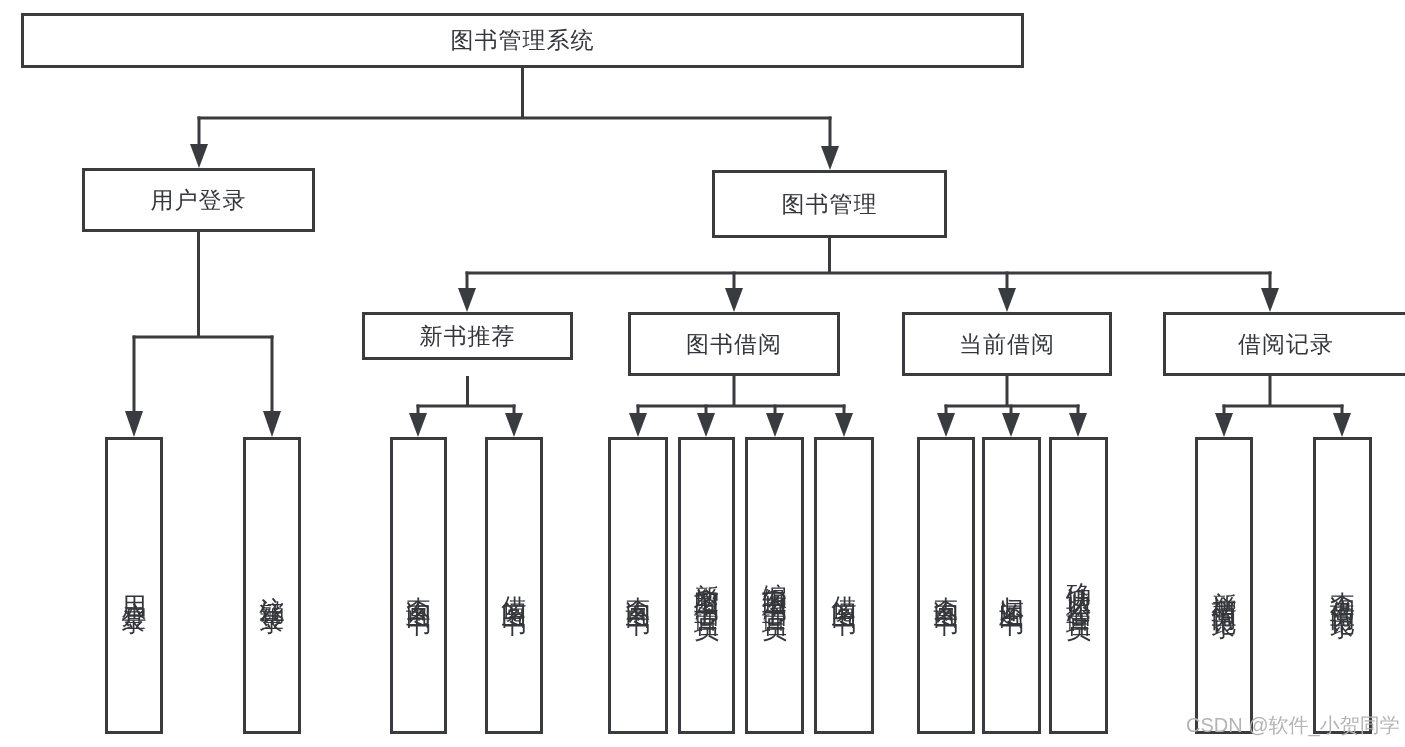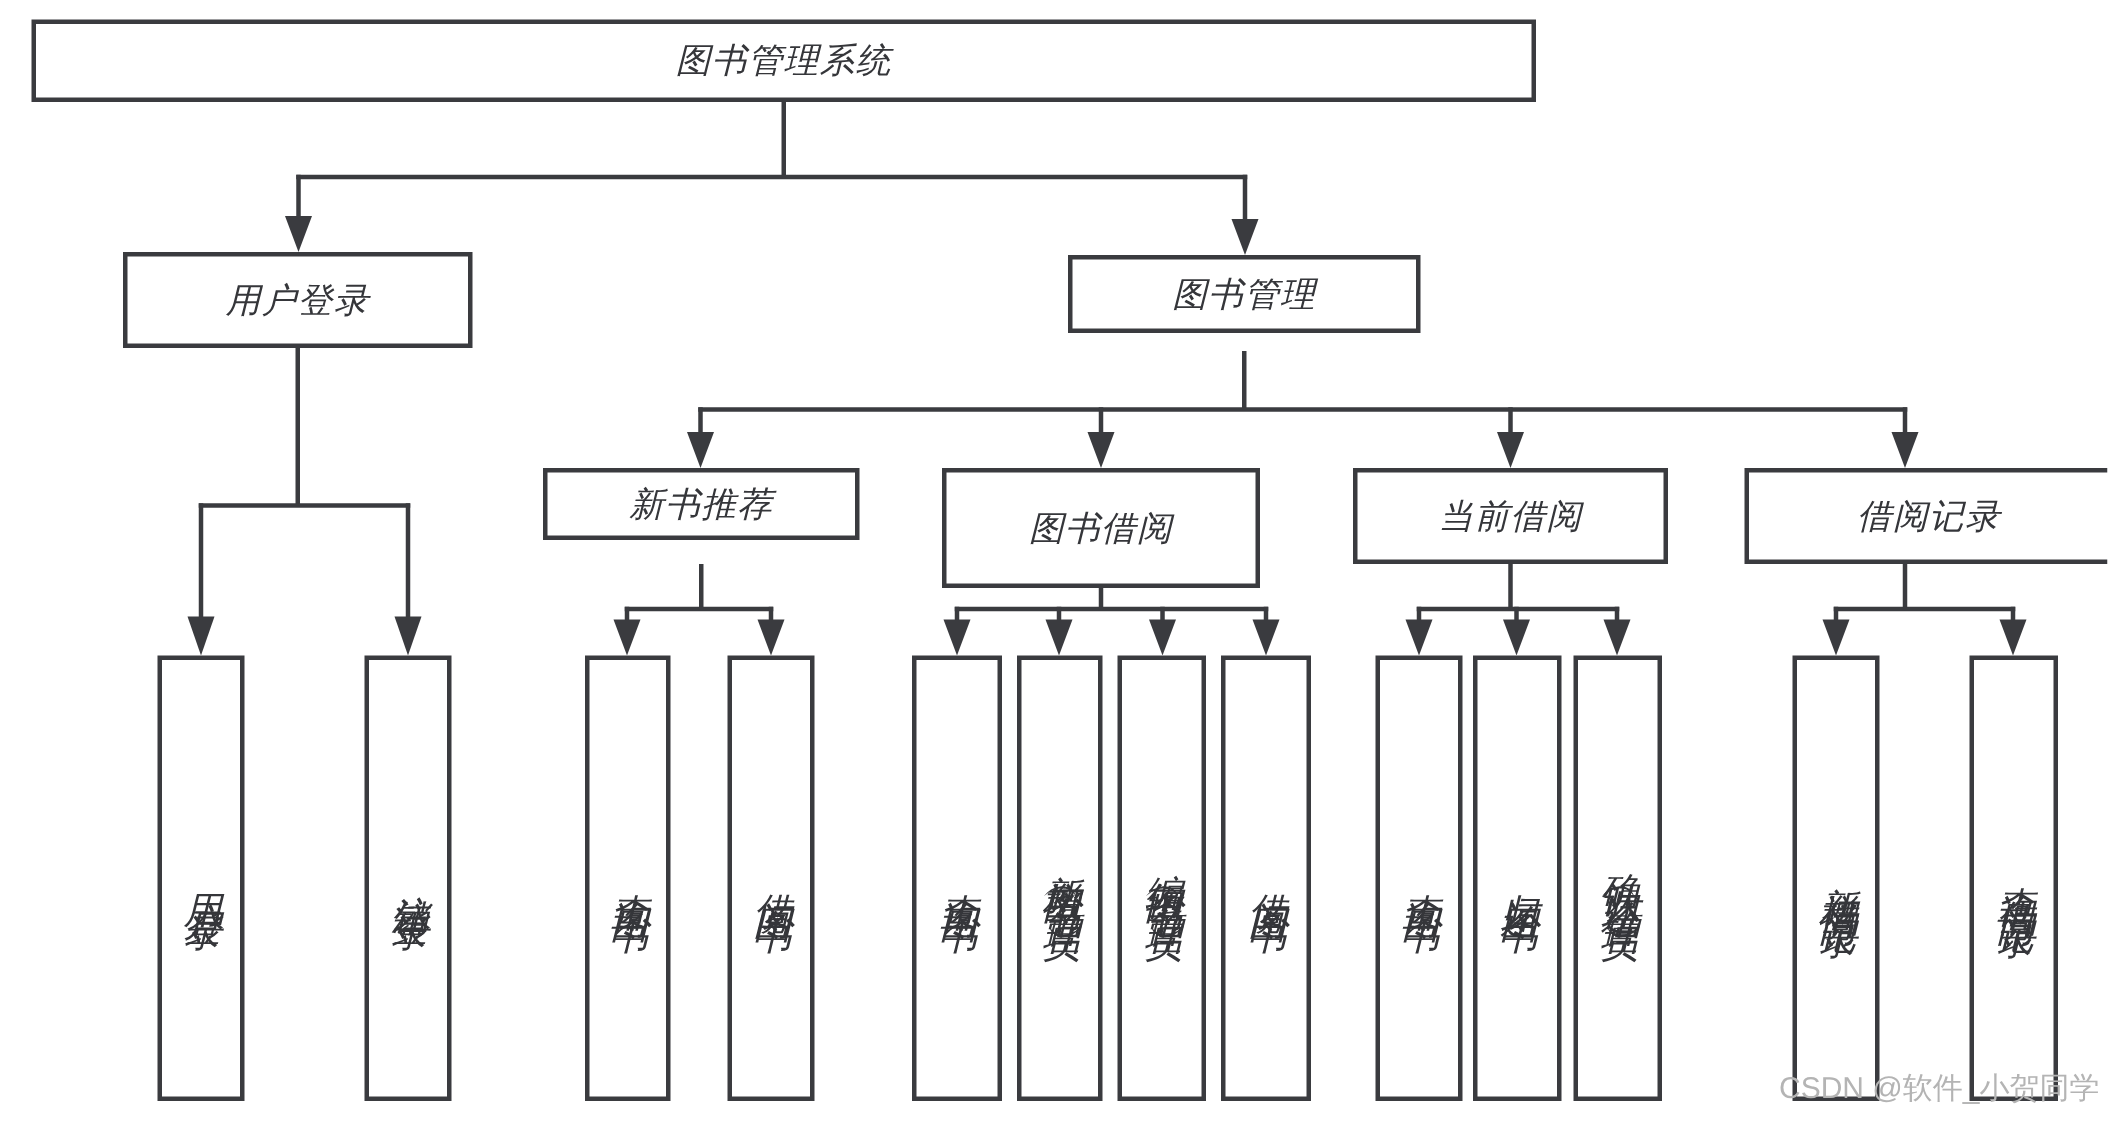--- a/index.html
+++ b/index.html
@@ -14,21 +14,20 @@
   }
   svg.connectors { position: absolute; left: 0; top: 0; }
   .box {
     position: absolute;
     border: 3px solid #3a3b3f;
     background: #ffffff;
     box-sizing: border-box;
     display: flex;
     align-items: center;
     justify-content: center;
-    font-style: italic;
   }
   .h-box { font-size: 23px; letter-spacing: 1px; }
   .v-box .vtext {
     writing-mode: vertical-rl;
     text-orientation: mixed;
     font-size: 25px;
     line-height: 1;
     letter-spacing: 5px;
   }
   .watermark {
@@ -112,28 +111,28 @@
     </g>
   </svg>
 
   <div class="box h-box" style="left:21px; top:13px; width:1003px; height:55px;">
     <span>图书管理系统</span>
   </div>
 
   <div class="box h-box" style="left:82px; top:168px; width:233px; height:64px;">
     <span>用户登录</span>
   </div>
-  <div class="box h-box" style="left:712px; top:170px; width:235px; height:52px;">
+  <div class="box h-box" style="left:712px; top:170px; width:235px; height:68px;">
     <span>图书管理</span>
   </div>
 
   <div class="box h-box" style="left:362px; top:312px; width:211px; height:48px;">
     <span>新书推荐</span>
   </div>
-  <div class="box h-box" style="left:628px; top:312px; width:212px; height:80px;align-items:center;">
+  <div class="box h-box" style="left:628px; top:312px; width:212px; height:64px;align-items:center;">
     <span>图书借阅</span>
   </div>
   <div class="box h-box" style="left:902px; top:312px; width:210px; height:64px;align-items:center;">
     <span>当前借阅</span>
   </div>
   <div class="box h-box" style="left:1163px; top:312px; width:246px; height:64px;">
     <span>借阅记录</span>
   </div>
 
   <div class="box v-box" style="left:105px; top:437px; width:58px; height:297px;">

